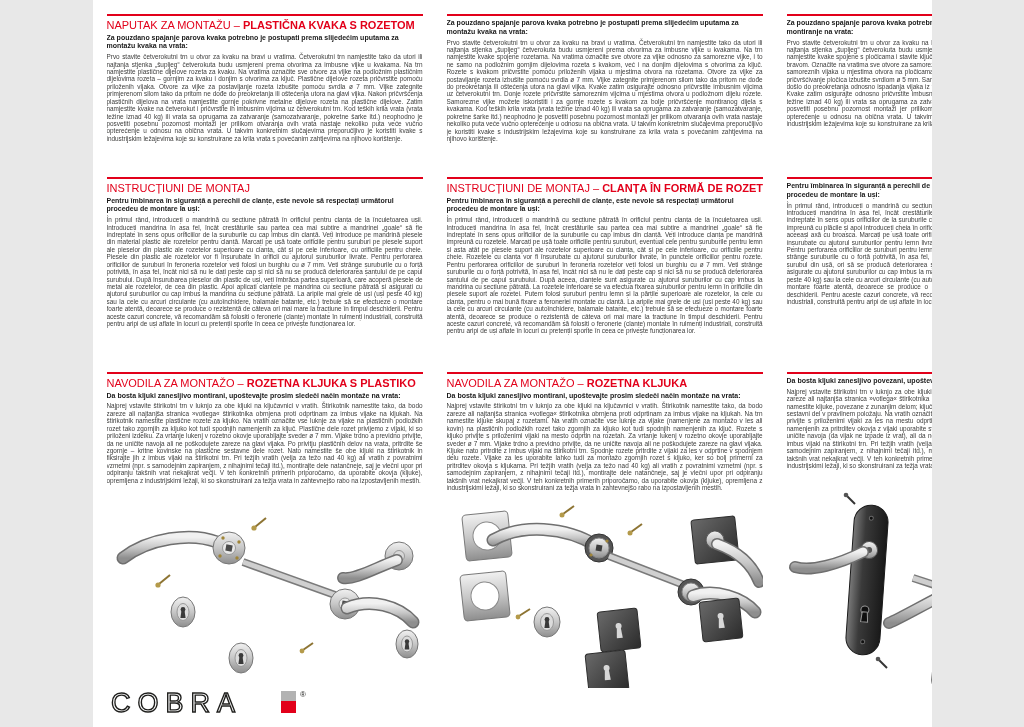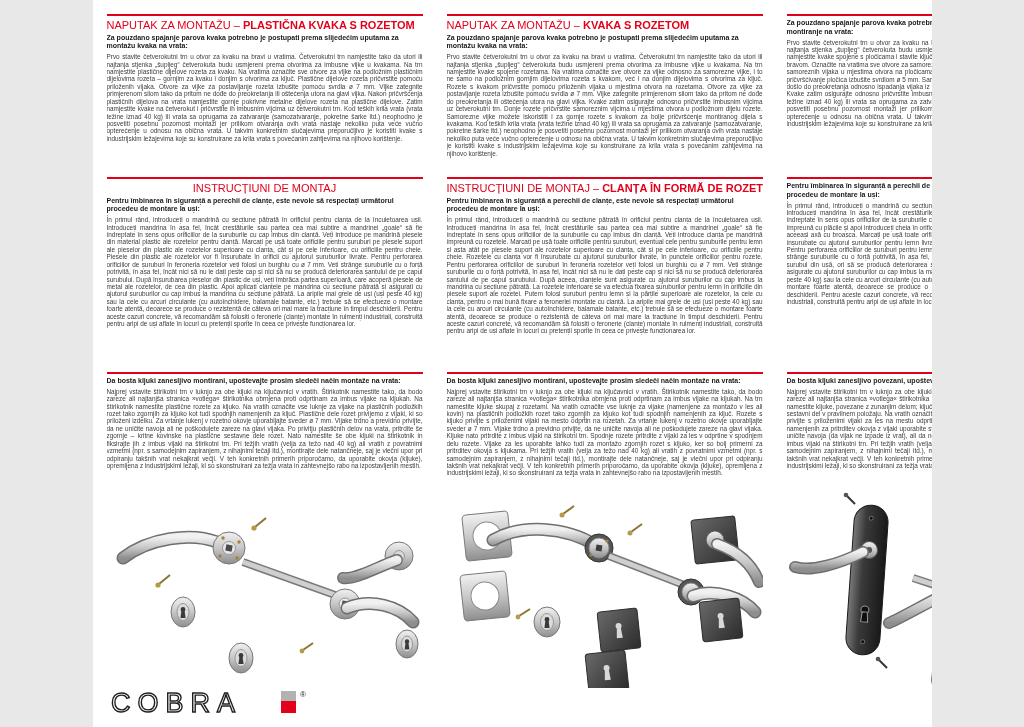--- a/index.html
+++ b/index.html
@@ -5,40 +5,39 @@
   html,body{margin:0;padding:0;background:#e8e8e8;}
   .sheet{position:relative;width:839px;height:727px;background:#ffffff;overflow:hidden;
          font-family:"Liberation Sans",sans-serif;color:#3c3c3b;margin:0 auto;}
   .grid{position:absolute;left:14px;top:14px;width:996px;display:grid;
         grid-template-columns:316px 316px 316px;column-gap:24px;}
   .cell{position:relative;overflow:hidden;border-top:2px solid #e2001a;padding-top:3px;box-sizing:border-box;}
   .r1{height:163px}.r2{height:195px}.r3{height:120px}
   .cell-ill{position:relative;height:196px;overflow:hidden;border-top:none;padding:0;}
   .title{margin:0 0 2px 0;font-size:11px;line-height:1.15;color:#e2001a;white-space:nowrap;font-weight:400;}
   .title .t-main{font-weight:700;}
-  .stack .t-prefix,.stack .t-main{display:block;white-space:nowrap;text-align:center;}
+  .stack .t-prefix,.stack .t-main{display:block;white-space:nowrap;}
   .subtitle{margin:0 0 2px 0;font-size:7px;font-weight:700;color:#1a1a1a;line-height:1.25;max-width:300px;}
   .bodytext{margin:0;font-size:6.4px;line-height:1.16;text-align:justify;color:#3c3c3b;}
   .badge{position:absolute;top:4px;right:0;background:#e2001a;color:#fff;font-size:8px;font-weight:700;
          padding:2px 5px;border-radius:2px;line-height:1;}
   .logo{position:absolute;left:16px;top:686px;text-align:center;}
 </style>
 </head>
 <body>
 
 <div class="sheet">
   <div class="grid">
 
     <section class="cell r1">
       <h2 class="title"><span class="t-prefix">NAPUTAK ZA MONTAŽU – </span><span class="t-main">PLASTIČNA KVAKA S ROZETOM</span></h2>
       <p class="subtitle">Za pouzdano spajanje parova kvaka potrebno je postupati prema slijedećim uputama za montažu kvaka na vrata:</p>
       <p class="bodytext">Prvo stavite četverokutni trn u otvor za kvaku na bravi u vratima. Četverokutni trn namjestite tako da utori ili najtanja stjenka „šupljeg“ četverokuta budu usmjereni prema otvorima za imbusne vijke u kvakama. Na trn namjestite plastične dijelove rozeta za kvaku. Na vratima označite sve otvore za vijke na podložnim plastičnim dijelovima rozeta – gornjim za kvaku i donjim s otvorima za ključ. Plastične dijelove rozeta pričvrstite pomoću priloženih vijaka. Otvore za vijke za postavljanje rozeta izbušite pomoću svrdla ø 7 mm. Vijke zategnite primjerenom silom tako da pritom ne dođe do preokretanja ili oštećenja utora na glavi vijka. Nakon pričvršćenja plastičnih dijelova na vrata namjestite gornje pokrivne metalne dijelove rozeta na plastične dijelove. Zatim namjestite kvake na četverokut i pričvrstite ih imbusnim vijcima uz četverokutni trn. Kod teških krila vrata (vrata težine iznad 40 kg) ili vrata sa oprugama za zatvaranje (samozatvaranje, pokretne šarke itd.) neophodno je posvetiti posebnu pozornost montaži jer prilikom otvaranja ovih vrata nastaje nekoliko puta veće vučno opterećenje u odnosu na obična vrata. U takvim konkretnim slučajevima preporučljivo je koristiti kvake s industrijskim ležajevima  koje su konstruirane za krila vrata s povećanim zahtjevima na njihovo korištenje.</p>
     </section>
     <section class="cell r1">
-      <h2 class="title"><span class="t-prefix">NAPUTAK ZA MONTAŽU – </span><span class="t-main">KVAKA S ROZETOM</span></h2>
       <p class="subtitle">Za pouzdano spajanje parova kvaka potrebno je postupati prema slijedećim uputama za montažu kvaka na vrata:</p>
       <p class="bodytext">Prvo stavite četverokutni trn u otvor za kvaku na bravi u vratima. Četverokutni trn namjestite tako da utori ili najtanja stjenka „šupljeg“ četverokuta budu usmjereni prema otvorima za imbusne vijke u kvakama. Na trn namjestite kvake spojene rozetama. Na vratima označite sve otvore za vijke odnosno za samorezne vijke, i to ne samo na podložnim gornjim dijelovima rozeta s kvakom, već i na donjim dijelovima s otvorima za ključ. Rozete s kvakom pričvrstite pomoću priloženih vijaka u mjestima otvora na rozetama. Otvore za vijke za postavljanje rozeta izbušite pomoću svrdla ø 7 mm. Vijke zategnite primjerenom silom tako da pritom ne dođe do preokretanja ili oštećenja utora na glavi vijka. Kvake zatim osigurajte odnosno pričvrstite imbusnim vijcima uz četverokutni trn. Donje rozete pričvrstite samoreznim vijcima u mjestima otvora u podložnom dijelu rozete. Samorezne vijke možete iskoristiti i za gornje rozete s kvakom za bolje pričvršćenje montiranog dijela s kvakama.  Kod teških krila vrata (vrata težine iznad 40 kg) ili vrata sa oprugama za zatvaranje (samozatvaranje, pokretne šarke itd.) neophodno je posvetiti posebnu pozornost montaži jer prilikom otvaranja ovih vrata nastaje nekoliko puta veće vučno opterećenje u odnosu na obična vrata. U takvim konkretnim slučajevima preporučljivo je koristiti kvake s industrijskim ležajevima  koje su konstruirane za krila vrata s povećanim zahtjevima na njihovo korištenje.</p>
     </section>
     <section class="cell r1">
       <span class="badge">HR</span>
       <p class="subtitle">Za pouzdano spajanje parova kvaka potrebno je pridržavati se slijedećih uputa za montiranje na vrata:</p>
       <p class="bodytext">Prvo stavite četverokutni trn u otvor za kvaku na bravi u vratima. Četverokutni trn namjestite tako da utori ili najtanja stjenka „šupljeg“ četverokuta budu usmjereni prema otvorima za imbusne vijke u kvakama. Na trn namjestite kvake spojene s pločicama i stavite ključ u otvor u pločici koji će osigurati poziciju pločice u osovini s bravom. Označite na vratima sve otvore za samorezne vijke na pločicama. Pločice pričvrstite pomoću priloženih samoreznih vijaka u mjestima otvora na pločicama okova vrata. Otvore za postavljanje samoreznih vijaka za pričvršćivanje pločica izbušite svrdlom ø 5 mm. Samorezne vijke zatežite uz primjenu primjerene sile kako ne bi došlo do preokretanja odnosno ispadanja vijaka iz vrata odnosno do oštećenja utora u glavi samoreznog vijka. Kvake zatim osigurajte odnosno pričvrstite imbusnim vijcima uz četverokutni trn. Kod teških krila vrata (vrata težine iznad 40 kg) ili vrata sa oprugama za zatvaranje (samozatvaranje, pokretne šarke itd.) neophodno je posvetiti posebnu pozornost montaži jer prilikom otvaranja ovih vrata nastaje nekoliko puta veće vučno opterećenje u odnosu na obična vrata. U takvim konkretnim slučajevima preporučljivo je koristiti kvake s industrijskim ležajevima  koje su konstruirane za krila vrata s povećanim zahtjevima na njihovo korištenje.</p>
     </section>
 
     <section class="cell r2">
@@ -53,24 +52,26 @@
       <p class="subtitle">Pentru îmbinarea în siguranță a perechii de clanțe, este nevoie să respectați următorul procedeu de montare la uși:</p>
       <p class="bodytext">În primul rând, introduceți o mandrină cu secțiune pătrată în orificiul pentru clanța de la încuietoarea ușii. Introduceți mandrina în așa fel, încât crestăturile sau partea cea mai subțire a mandrinei „goale“ să fie îndreptate în sens opus orificiilor de la șuruburile cu cap imbus din clanță. Veți introduce clanța pe mandrină împreună cu rozetele. Marcați pe ușă toate orificiile pentru șuruburi, eventual cele pentru șuruburile pentru lemn și asta atât pe piesele suport ale rozetelor superioare cu clanța, cât și pe cele inferioare, cu orificiile pentru cheie. Rozetele cu clanța vor fi înșurubate cu ajutorul șuruburilor livrate, în punctele orificiilor pentru rozete. Pentru perforarea orificiilor de șuruburi în feroneria rozetelor veți folosi un burghiu cu ø 7 mm. Veți strânge șuruburile cu o forță potrivită, în așa fel, încât nici să nu le dați peste cap și nici să nu se producă deteriorarea șanțului de pe capul șurubului. După aceea, clanțele sunt asigurate cu ajutorul șuruburilor cu cap imbus la mandrina cu secțiune pătrată. La rozetele inferioare se va efectua fixarea șuruburilor pentru lemn în orificiile din piesele suport ale rozetei. Putem folosi șuruburi pentru lemn și la părțile superioare ale rozetelor, la cele cu clanța, pentru o mai bună fixare a feroneriei montate cu clanță. La aripile mai grele de uși (uși peste 40 kg) sau la cele cu arcuri circulante (cu autoînchidere, balamale batante, etc.) trebuie să se efectueze o montare foarte atentă, deoarece se produce o rezistență de câteva ori mai mare la tracțiune în timpul deschiderii. Pentru aceste cazuri concrete, vă recomandăm să folosiți o feronerie (clanțe) montate în rulmenți industriali, construită pentru aripi de uși aflate în locuri cu pretenții sporite în ceea ce privește funcționarea lor.</p>
     </section>
     <section class="cell r2">
       <span class="badge">RO</span>
       <p class="subtitle">Pentru îmbinarea în siguranță a perechii de clanțe, este nevoie să respectați următorul procedeu de montare la uși:</p>
       <p class="bodytext">În primul rând, introduceți o mandrină cu secțiune pătrată în orificiul pentru clanța de la încuietoarea ușii. Introduceți mandrina în așa fel, încât crestăturile sau partea cea mai subțire a mandrinei „goale“ să fie îndreptate în sens opus orificiilor de la șuruburile cu cap imbus din clanțe. Veți introduce clanțele pe mandrină împreună cu plăcile și apoi introduceți cheia în orificiul din placă, care va asigura corecta poziționare a plăcii, pe aceeași axă cu broasca. Marcați pe ușă toate orificiile pentru șuruburi pe plăci. Plăcile vor fi înșurubate vor fi înșurubate cu ajutorul șuruburilor pentru lemn livrate, în punctele orificiilor de pe plăcile feroneriei pentru uși. Pentru perforarea orificiilor de șuruburi pentru lemn în feroneria cu plăci, veți folosi un burghiu cu ø 5 mm. Veți strânge șuruburile cu o forță potrivită, în așa fel, încât nici să nu le dați peste cap și nici să nu se smulgă șurubul din ușă, ori să se producă deteriorarea șanțului de pe capul șurubului. După aceea, clanțele sunt asigurate cu ajutorul șuruburilor cu cap imbus la mandrina cu secțiune pătrată. . La aripile mai grele de uși (uși peste 40 kg) sau la cele cu arcuri circulante (cu autoînchidere, balamale batante, etc.) trebuie să se efectueze o montare foarte atentă, deoarece se produce o rezistență de câteva ori mai mare la tracțiune în timpul deschiderii. Pentru aceste cazuri concrete, vă recomandăm să folosiți o feronerie (clanțe) montate în rulmenți industriali, construită pentru aripi de uși aflate în locuri cu pretenții sporite în ceea ce privește funcționarea lor.</p>
     </section>
 
     <section class="cell r3">
+      <h2 class="title"><span class="t-prefix">NAVODILA ZA MONTAŽO – </span><span class="t-main">ROZETNA KLJUKA S PLASTIKO</span></h2>
       <p class="subtitle">Da bosta kljuki zanesljivo montirani, upoštevajte prosim sledeči način montaže na vrata:</p>
       <p class="bodytext">Najprej vstavite štirikotni trn v luknjo za obe kljuki na ključavnici v vratih. Štirikotnik namestite tako, da bodo zareze ali najtanjša stranica »votlega« štirikotnika obrnjena proti odprtinam za imbus vijake na kljukah. Na štirikotnik namestite plastične rozete za kljuko. Na vratih označite vse luknje za vijake na plastičnih podložkih rozet tako zgornjih za kljuko kot tudi spodnjih namenjenih za ključ. Plastične dele rozet privijemo z vijaki, ki so priloženi izdelku. Za vrtanje lukenj v rozetno okovje uporabljajte sveder ø 7 mm. Vijake trdno a previdno privijte, da ne uničite navoja ali ne poškodujete zareze na glavi vijaka. Po privitju plastičnih delov na vrata, pritrdite še zgornje – kritne kovinske na plastične sestavne dele rozet. Nato namestite še obe kljuki na štirikotnik in fiksirajte jih z imbus vijaki na štirikotni trn. Pri težjih vratih (velja za težo nad 40 kg) ali vratih z povratnimi vzmetmi (npr. s samodejnim zapiranjem, z nihajnimi tečaji itd.), montirajte dele natančneje, saj je vlečni upor pri odpiranju takšnih vrat nekajkrat večji. V teh konkretnih primerih priporočamo, da uporabite okovja (kljuke), opremljena z industrijskimi ležaji, ki so skonstruirani za težja vrata in zahtevnejšo rabo na izpostavljenih mestih.</p>
     </section>
     <section class="cell r3">
+      <h2 class="title"><span class="t-prefix">NAVODILA ZA MONTAŽO – </span><span class="t-main">ROZETNA KLJUKA</span></h2>
       <p class="subtitle">Da bosta kljuki zanesljivo montirani, upoštevajte prosim sledeči način montaže na vrata:</p>
       <p class="bodytext">Najprej vstavite štirikotni trn v luknjo za obe kljuki na ključavnici v vratih. Štirikotnik namestite tako, da bodo zareze ali najtanjša stranica »votlega« štirikotnika obrnjena proti odprtinam za imbus vijake na kljukah. Na trn namestite kljuke skupaj z rozetami. Na vratih označite vse luknje za vijake (namenjene za montažo v les ali kovin) na plastičnih podložkih rozet tako zgornjih za kljuko kot tudi spodnjih namenjenih za ključ. Rozete s kljuko privijte s priloženimi vijaki na mesto odprtin na rozetah. Za vrtanje lukenj v rozetno okovje uporabljajte sveder ø 7 mm.  Vijake trdno a previdno privijte, da ne uničite navoja ali ne poškodujete zareze na glavi vijaka. Kljuke nato pritrdite z imbus vijaki na štirikotni trn. Spodnje rozete pritrdite z vijaki za les v odprtine v spodnjem delu rozete. Vijake za les uporabite lahko tudi za montažo zgornjih rozet s kljuko, ker so bolj primerni za pritrditev okovja s kljukama.  Pri težjih vratih (velja za težo nad 40 kg) ali vratih z povratnimi vzmetmi (npr. s samodejnim zapiranjem, z nihajnimi tečaji itd.), montirajte dele natančneje, saj je vlečni upor pri odpiranju takšnih vrat nekajkrat večji. V teh konkretnih primerih priporočamo, da uporabite okovja (kljuke), opremljena z industrijskimi ležaji, ki so skonstruirani za težja vrata in zahtevnejšo rabo na izpostavljenih mestih.</p>
     </section>
     <section class="cell r3">
       <span class="badge">SL</span>
       <p class="subtitle">Da bosta kljuki zanesljivo povezani, upoštevajte prosim sledeči način montaže na vrata:</p>
       <p class="bodytext">Najprej vstavite štirikotni trn v luknjo za obe kljuki na ključavnici v vratih. Štirikotnik namestite tako, da bodo zareze ali najtanjša stranica »votlega« štirikotnika obrnjena proti odprtinam za imbus vijake na kljukah. Na trn namestite kljuke, povezane z zunanjim delom; ključ vstavite v odprtino in nastavite tako, da bosta ključavnica in sestavni del v pravilnem položaju. Na vratih označite vsa mesta, kamor boste privili vijake za les. Sprednje dele privijte s priloženimi vijaki za les na mestu odprtin in na sprednji strani okovja za vrata. Za vrtanje lukenj, namenjenih za pritrditev okovja z vijaki uporabite sveder ø 5 mm. Vijake za les trdno a previdno privijte, da ne uničite navoja (da vijak ne izpade iz vrat), ali da ne poškodujete zareze na glavi vijaka. Kljuke nato pritrdite z imbus vijaki na štirikotni trn. Pri težjih vratih (velja za težo nad 40 kg) ali vratih z povratnimi vzmetmi (npr. s samodejnim zapiranjem, z nihajnimi tečaji itd.), montirajte dele natančneje, saj je vlečni upor pri odpiranju takšnih vrat nekajkrat večji. V teh konkretnih primerih priporočamo, da uporabite okovja (kljuke), opremljena z industrijskimi ležaji, ki so skonstruirani za težja vrata in zahtevnejšo rabo na izpostavljenih mestih.</p>
     </section>
 
     <div class="cell-ill">

